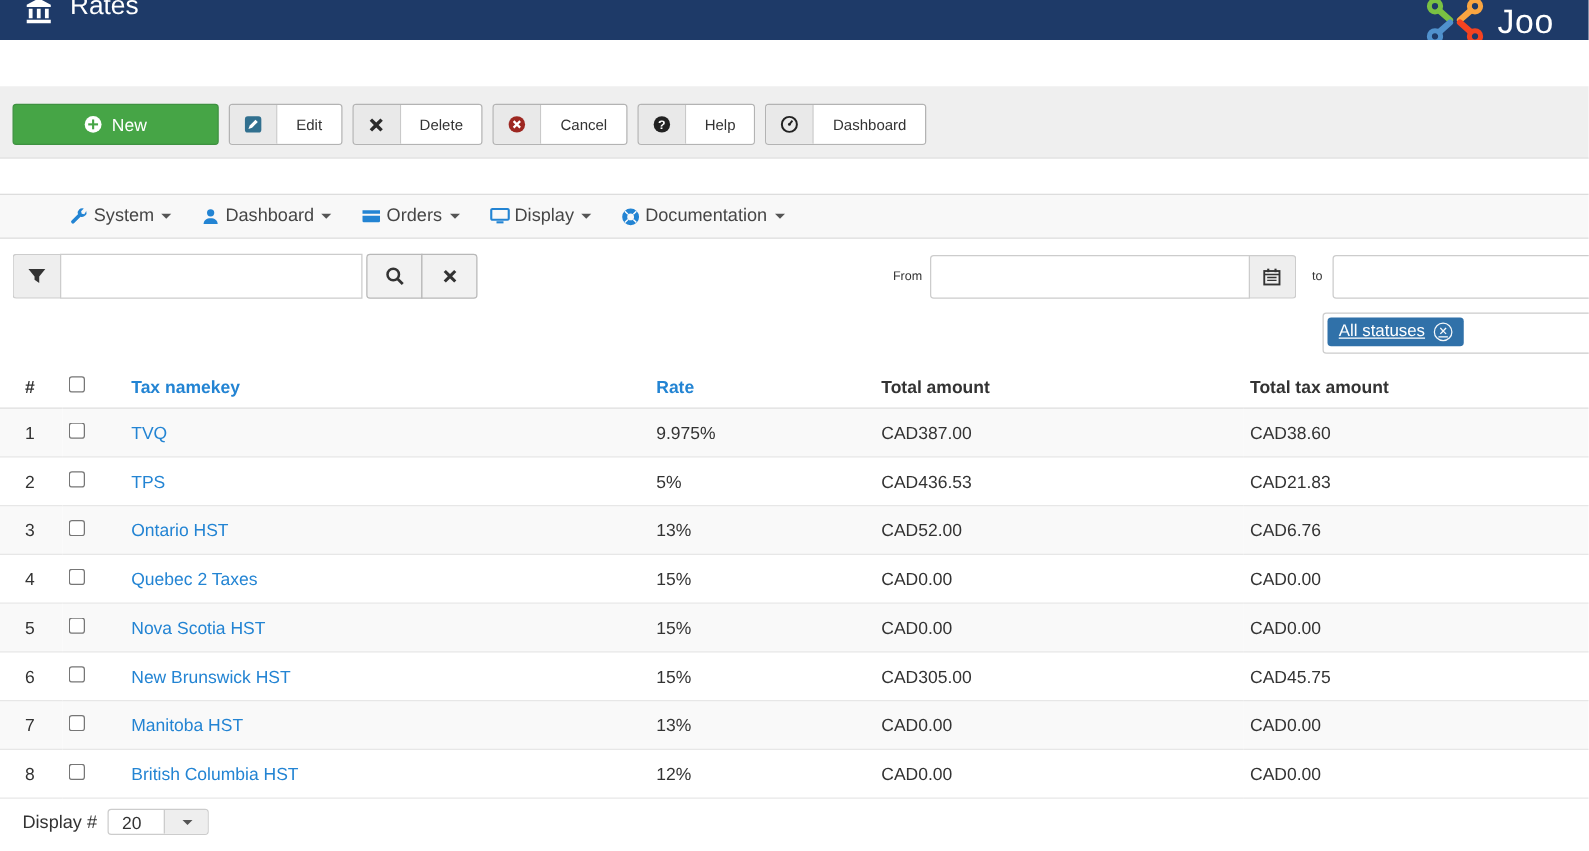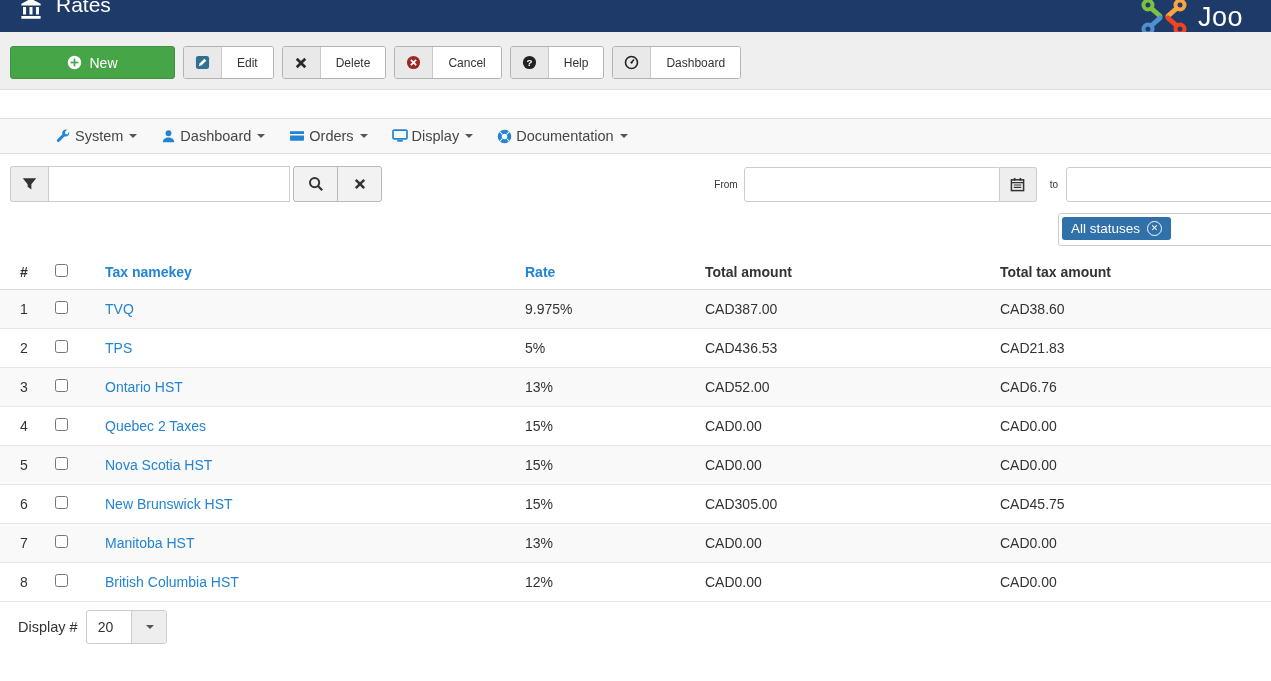--- a/index.html
+++ b/index.html
@@ -9,21 +9,21 @@
     background:#fff; color:#333; overflow:hidden; position:relative;
     width:1271px; height:681px; font-size:14px;
   }
   
   .topbar{ position:relative; height:32px; background:#1e3a68; overflow:hidden; }
   .topbar .bank-icon{ position:absolute; left:20px; top:-2px; width:22px; height:22px; }
   .topbar h1{ position:absolute; left:56px; top:-7px; font-size:21px; font-weight:normal; color:#fff; }
   .logo{ position:absolute; left:1138px; top:-3px; display:flex; align-items:center; }
   .logo-text{ color:#fff; font-size:27px; margin-left:8px; letter-spacing:.5px; }
   
-  .toolbar-band{ background:#efefef; border-bottom:1px solid #ddd; padding:14px 10px 11px; height:58px; }
+  .toolbar-band{ background:#efefef; border-bottom:1px solid #ddd; padding:14px 10px 11px; height:58px;margin-top:37px; }
   #toolbar-buttons{ display:flex; gap:8px; align-items:center; }
   .tbtn{ display:inline-flex; align-items:stretch; height:33px; border:1px solid #b3b3b3;
          border-radius:3px; background:#fff; cursor:pointer; font-family:inherit; overflow:hidden; padding:0; }
   .tbtn-icon{ width:38px; background:#e9e9e9; border-right:1px solid #c9c9c9;
               display:flex; align-items:center; justify-content:center; }
   .tbtn-label{ display:flex; align-items:center; padding:0 15px; font-size:12px; color:#333; background:#fff; }
   .tbtn.success{ background:#46a546; border-color:#3e9140; width:165px; justify-content:center; }
   .tbtn.success .tbtn-icon{ width:auto; background:transparent; border:none; margin-right:7px; }
   .tbtn.success .tbtn-label{ background:transparent; color:#fff; padding:0; font-size:14px; }
   .icn{ display:inline-flex; align-items:center; justify-content:center; }
@@ -52,22 +52,22 @@
   .date-input{ width:256px; height:35px; border:1px solid #ccc; border-radius:3px 0 0 3px;
                padding:0 8px; font-family:inherit; outline:none; }
   .cal-btn{ width:37px; height:35px; background:#eee; border:1px solid #ccc; border-left:none;
             border-radius:0 3px 3px 0; display:flex; align-items:center; justify-content:center; cursor:pointer; }
   .to-label{ margin:0 8px 0 13px; }
   .date-input.to{ width:240px; border-radius:3px; margin-right:-45px; }
   
   .status-row{ position:relative; height:40px; }
   .status-box{ position:absolute; left:1058px; top:1px; width:260px; height:33px;
                background:#fff; border:1px solid #ccc; border-radius:3px; padding:3px; cursor:pointer; }
-  .pill{ display:inline-flex; align-items:center; background:#3071a9; color:#fff; border-radius:3px;
-         padding:4px 9px; font-size:13.5px; line-height:1; }
+  .pill{ display:inline-flex; background:#3071a9; color:#fff; border-radius:3px;
+         padding:4px 9px; font-size:13.5px; line-height:1;text-decoration:underline; }
   .pill-x{ width:15px; height:15px; border:1px solid rgba(255,255,255,.95); border-radius:50%;
            display:inline-flex; align-items:center; justify-content:center; font-size:9px;
            margin-left:7px; cursor:pointer; }
   
   table{ width:100%; border-collapse:collapse; table-layout:fixed; margin-top:2px; }
   col.c-num{width:50px} col.c-chk{width:50px} col.c-name{width:420px}
   col.c-rate{width:180px} col.c-total{width:295px}
   th{ text-align:left; font-size:14px; font-weight:bold; padding:10px 5px 9px; color:#333; }
   th:first-child, td:first-child{ padding-left:20px; }
   th.link{ color:#2384d3; cursor:pointer; }
@@ -77,21 +77,21 @@
   tbody tr:first-child{ border-top:none; }
   tbody tr:last-child{ border-bottom:1px solid #e7e7e7; }
   tbody tr:nth-child(odd){ background:#f9f9f9; }
   td a{ color:#2384d3; text-decoration:none; cursor:pointer; }
   input[type=checkbox]{ width:13px; height:13px; cursor:pointer; }
   
   .footer{ padding:8px 18px; }
   .display-row{ display:flex; align-items:center; gap:8px; }
   .display-label{ font-size:14.5px; color:#333; }
   .pg-select{ display:inline-flex; border:1px solid #ccc; border-radius:3px; overflow:hidden;
-              background:#fff; height:34px; cursor:pointer; }
+              background:#fff; height:21px; cursor:pointer; }
   .pg-val{ width:44px; display:flex; align-items:center; padding-left:11px; font-size:14px; }
   .pg-caret{ width:35px; background:#eee; border-left:1px solid #ccc;
              display:flex; align-items:center; justify-content:center; }
   .results{ margin-top:6px; font-size:14.5px; color:#333; }
 </style>
 </head>
 <body>
 
 <header class="topbar">
   <span class="bank-icon">

